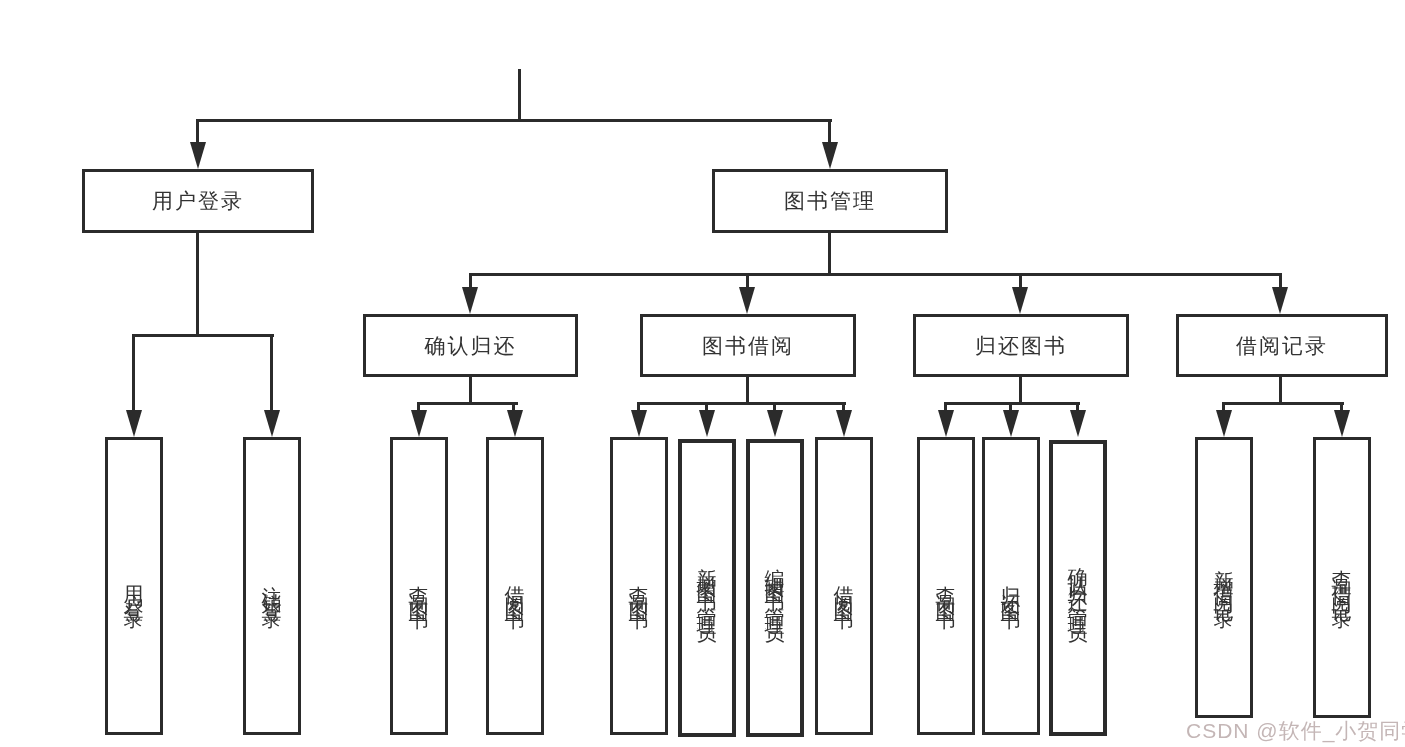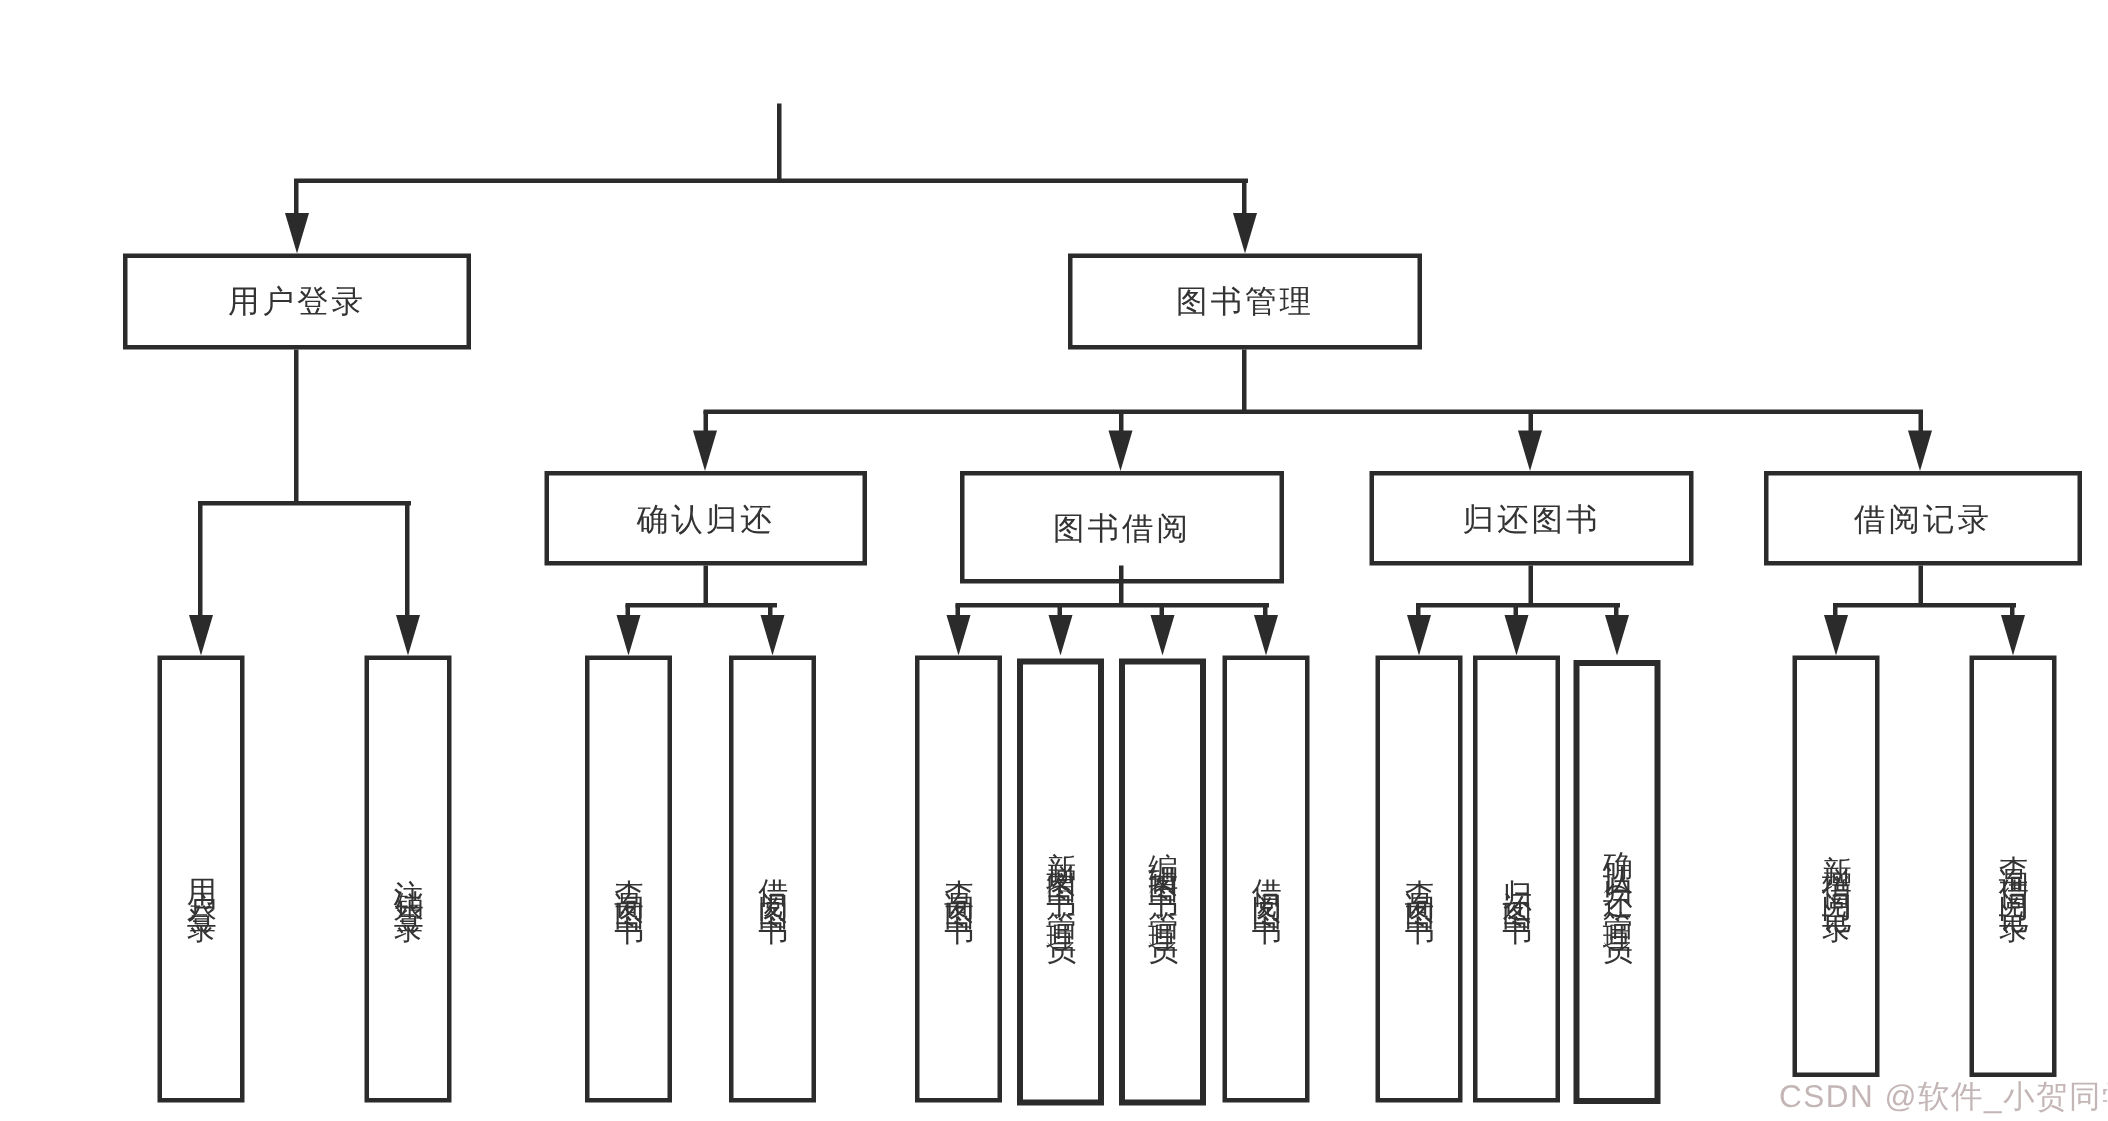--- a/index.html
+++ b/index.html
@@ -90,21 +90,21 @@
   <div class="vline" style="left:469px; top:274px; height:15px;"></div>
   <div class="vline" style="left:746px; top:274px; height:15px;"></div>
   <div class="vline" style="left:1019px; top:274px; height:15px;"></div>
   <div class="vline" style="left:1279px; top:274px; height:15px;"></div>
   <div class="arrow" style="left:462px; top:287px;"></div>
   <div class="arrow" style="left:739px; top:287px;"></div>
   <div class="arrow" style="left:1012px; top:287px;"></div>
   <div class="arrow" style="left:1272px; top:287px;"></div>
 
   <div class="node" style="left:363px; top:314px; width:215px; height:63px;">确认归还</div>
-  <div class="node" style="left:640px; top:314px; width:216px; height:75px;">图书借阅</div>
+  <div class="node" style="left:640px; top:314px; width:216px; height:63px;">图书借阅</div>
   <div class="node" style="left:913px; top:314px; width:216px; height:63px;">归还图书</div>
   <div class="node" style="left:1176px; top:314px; width:212px; height:63px;">借阅记录</div>
 
   <div class="vline" style="left:469px; top:377px; height:27px;"></div>
   <div class="hline" style="left:417px; top:402px; width:101px;"></div>
   <div class="vline" style="left:417px; top:403px; height:9px;"></div>
   <div class="vline" style="left:512px; top:403px; height:9px;"></div>
   <div class="arrow" style="left:411px; top:410px;"></div>
   <div class="arrow" style="left:507px; top:410px;"></div>
 

